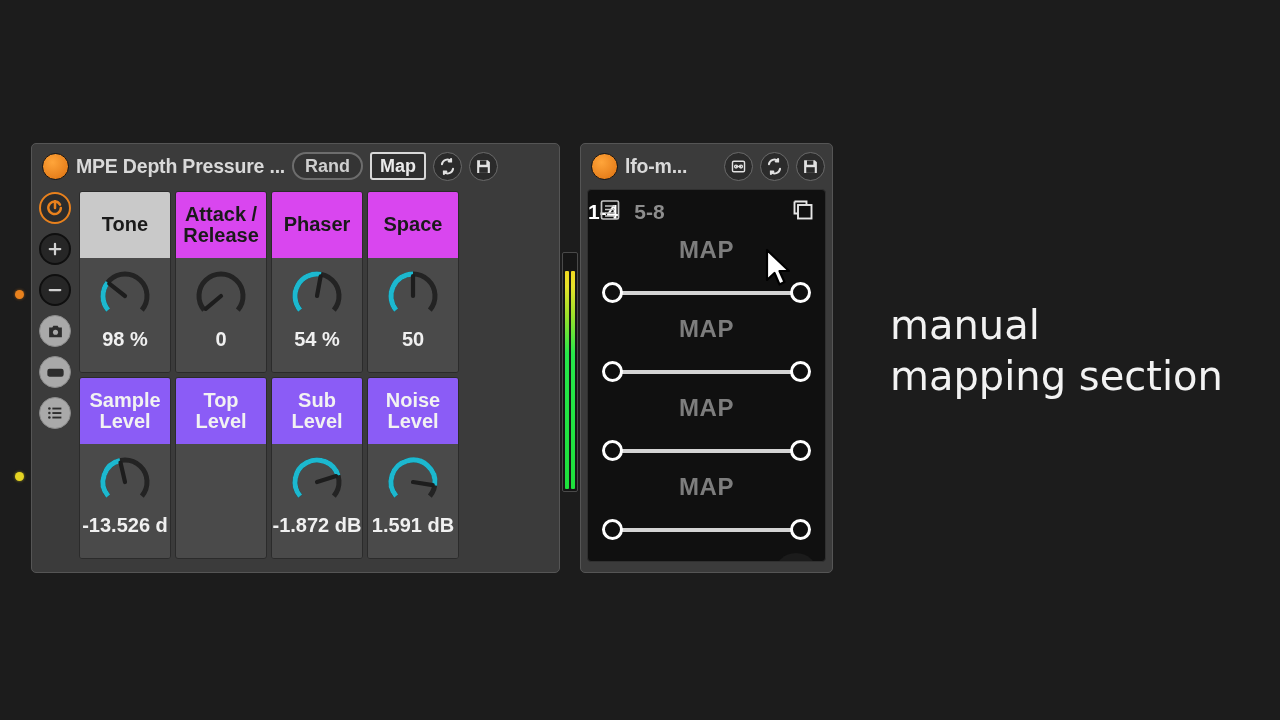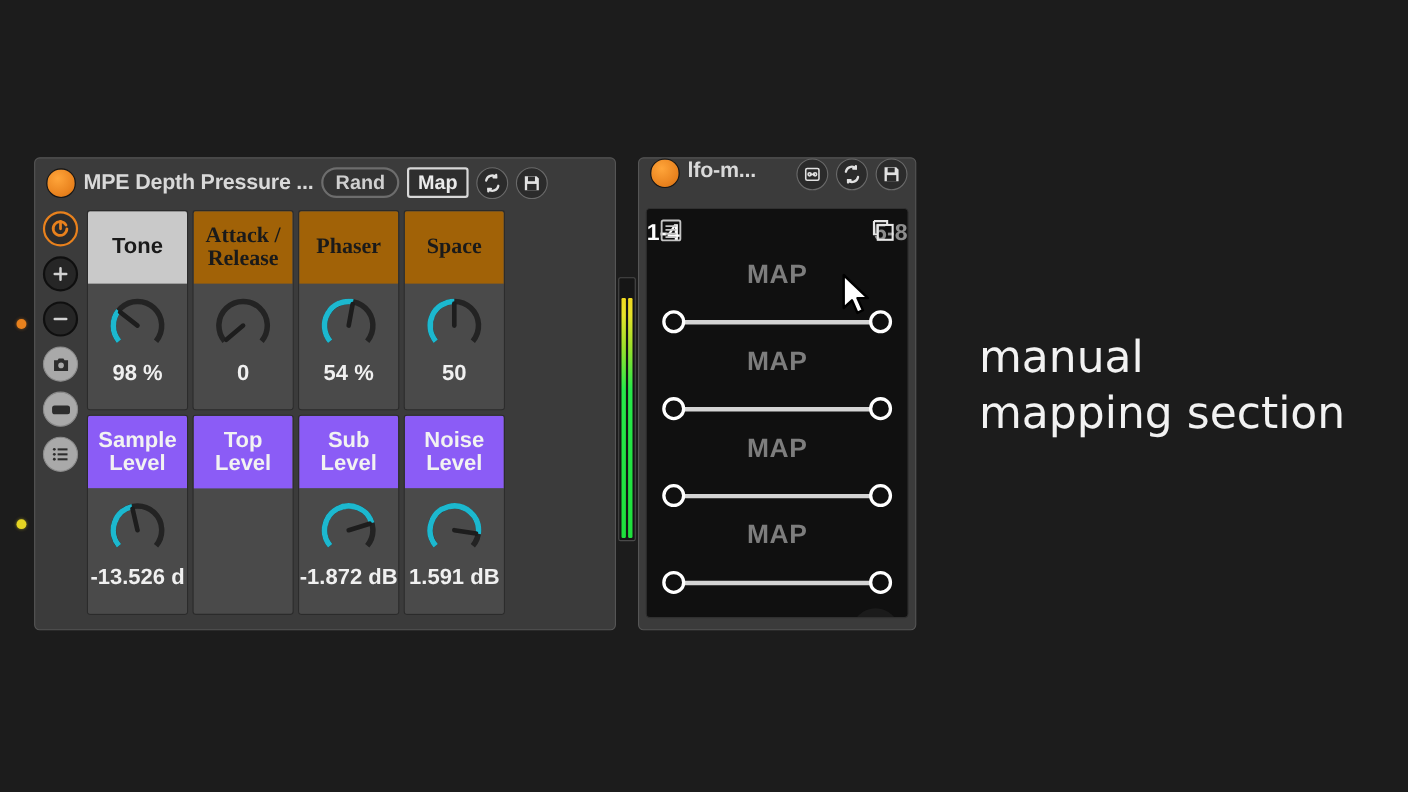--- a/index.html
+++ b/index.html
@@ -71,21 +71,21 @@
   .param-cell {
     background: #4a4a4a; border: 1px solid #2b2b2b; border-radius: 3px;
     display: flex; flex-direction: column; overflow: hidden;
   }
   .param-header {
     height: 66px; display: flex; align-items: center; justify-content: center;
     text-align: center; line-height: 1.06; padding: 0 3px;
     font-size: 20px; font-weight: bold;
   }
   .hdr-light { background: #c9c9c9; color: #1a1a1a; }
-  .hdr-mid   { background: #a16207; color: #1a1a1a; font-family: Liberation Serif, serif; }
+  .hdr-mid   { background: #d946ef; color: #1a1a1a; }
   .hdr-dark  { background: #8b5cf6; color: #f2f2f2; }
   .param-body {
     height: 114px; background: #4a4a4a;
     display: flex; flex-direction: column; align-items: center; justify-content: flex-start;
     padding-top: 8px;
   }
   .knob { width: 68px; height: 62px; }
   .param-value {
     color: #f0f0f0; font-size: 20px; font-weight: bold; margin-top: 0px;
     white-space: nowrap; overflow: hidden; width: 100%; text-align: center;
@@ -103,34 +103,34 @@
     background: linear-gradient(to top, #1ee03c 0%, #27e84a 62%, #9ee02a 80%, #e6e22a 93%, #f0d820 100%);
   }
 
   
   #lfo-panel {
     position: absolute; left: 580px; top: 143px; width: 253px; height: 430px;
     background: #3b3b3b; border: 1px solid #555; border-radius: 5px;
   }
   #lfo-titlebar {
     position: absolute; left: 0; top: 0; width: 100%; height: 44px;
-    display: flex; padding: 0 7px 0 10px; gap: 7px;
+    display: flex; align-items: center; padding: 0 7px 0 10px; gap: 7px;
   }
   #lfo-title {
     color: #d9d9d9; font-size: 19.5px; font-weight: bold;
     white-space: nowrap; flex: 1 1 auto; letter-spacing: -.2px;
   }
   #lfo-body {
     position: absolute; left: 6px; top: 45px; right: 6px; bottom: 10px;
     background: #101010; border: 1px solid #303030; border-radius: 4px;
     overflow: hidden;
   }
   #lfo-tabs {
     position: relative; height: 44px;
-    display: flex; align-items: center; justify-content: space-between; gap: 16px;
+    display: flex; align-items: center; justify-content: flex-start; gap: 16px;
   }
   .tab-label { font-size: 21px; font-weight: bold; }
   .tab-active { color: #ffffff; }
   .tab-inactive { color: #8d8d8d; }
   #lfo-tabs .edge-icon { position: absolute; top: 50%; transform: translateY(-50%); }
   #lfo-list-icon { left: 10px; }
   #lfo-copy-icon { right: 10px; }
 
   .map-row { position: relative; height: 79px; }
   .map-label {

